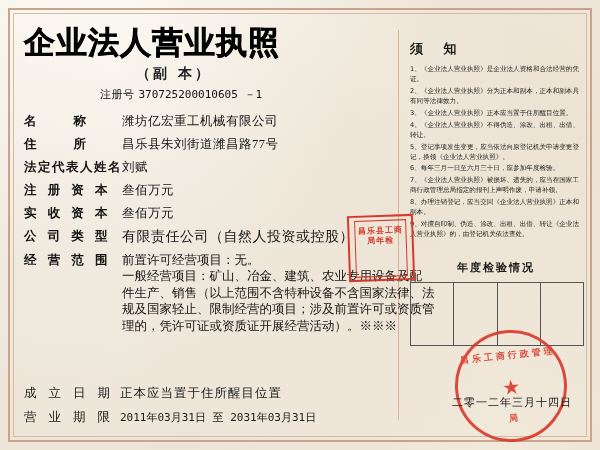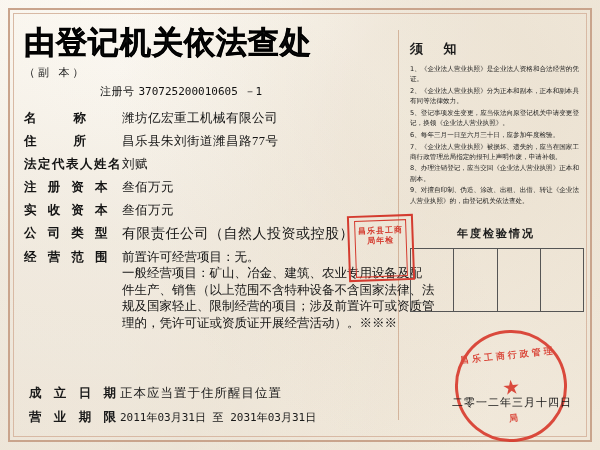--- a/index.html
+++ b/index.html
@@ -41,22 +41,22 @@
   .left{
     position:absolute;left:24px;top:26px;width:360px;
   }
   .title{
     font-family:"DejaVu Sans","Liberation Sans",sans-serif;
     font-size:31px;font-weight:bold;letter-spacing:1px;
     color:#111;line-height:1.05;
     -webkit-text-stroke:.6px #000;
   }
   .subtitle{
-    margin-top:6px;width:300px;
-    font-size:11px;font-weight:normal;letter-spacing:3px;color:#222;
+    margin-top:6px;text-align:center;width:300px;
+    font-size:14px;font-weight:bold;letter-spacing:3px;color:#222;
   }
   .regno{
     margin-top:4px;font-size:11px;color:#111;letter-spacing:.5px;
     padding-left:76px;
   }
   .regno .num{font-family:"DejaVu Sans Mono","Liberation Mono",monospace;font-size:11px;letter-spacing:0px;}
 
   table.fields{
     margin-top:8px;border-collapse:collapse;width:360px;font-family:Liberation Serif, serif;
   }
@@ -71,21 +71,21 @@
   .val.small{font-size:14px;}
   .scope{
     font-size:9.3px;line-height:1.32;letter-spacing:0px;color:#161616;
   }
   .scope div{white-space:nowrap;}
 
   .bottom-rows{
     position:absolute;left:24px;bottom:24px;width:362px;
   }
   .brow{display:flex;align-items:baseline;margin-top:7px;font-size:12.5px;}
-  .brow .lbl{width:96px;font-weight:bold;letter-spacing:4px;white-space:nowrap;text-align:right;}
+  .brow .lbl{width:96px;font-weight:normal;letter-spacing:4px;white-space:nowrap;}
   .brow .val{letter-spacing:1px;}
   .brow .val.mono{font-family:"DejaVu Sans Mono","Liberation Mono",monospace;font-size:11px;letter-spacing:0;}
 
   
   .right{position:absolute;left:410px;top:40px;width:172px;}
   .notice-title{
     text-align:left;font-size:13px;font-weight:bold;letter-spacing:8px;
     margin-bottom:6px;
   }
   .notice-list{font-size:6.6px;line-height:1.55;color:#1d1d1d;}
@@ -136,21 +136,21 @@
 </style>
 </head>
 <body>
 
 <div id="sheet">
   <div class="frame-outer"></div>
   <div class="frame-inner"></div>
   <div class="vline"></div>
 
   <div class="left">
-    <div class="title">由登记机关依法查处</div>
+    <div class="title">企业法人营业执照</div>
     <div class="subtitle">（副  本）</div>
     <div class="regno">
       <span>注册号</span>
       <span class="num">370725200010605 －1</span>
     </div>
 
     <table class="fields">
       <tbody>
           <tr>
         <td class="lbl">名　　称</td>
@@ -199,20 +199,22 @@
       <span class="lbl">营 业 期 限</span>
       <span class="val mono">2011年03月31日 至 2031年03月31日</span>
     </div>
   </div>
 
   <div class="right">
     <div class="notice-title">须  知</div>
     <div class="notice-list">
       <p>1、《企业法人营业执照》是企业法人资格和合法经营的凭证。</p>
       <p>2、《企业法人营业执照》分为正本和副本，正本和副本具有同等法律效力。</p>
+      <p>3、《企业法人营业执照》正本应当置于住所醒目位置。</p>
+      <p>4、《企业法人营业执照》不得伪造、涂改、出租、出借、转让。</p>
       <p>5、登记事项发生变更，应当依法向原登记机关申请变更登记，换领《企业法人营业执照》。</p>
       <p>6、每年三月一日至六月三十日，应参加年度检验。</p>
       <p>7、《企业法人营业执照》被损坏、遗失的，应当在国家工商行政管理总局指定的报刊上声明作废，申请补领。</p>
       <p>8、办理注销登记，应当交回《企业法人营业执照》正本和副本。</p>
       <p>9、对擅自印制、伪造、涂改、出租、出借、转让《企业法人营业执照》的，由登记机关依法查处。</p>
     </div>
 
     <div class="verify-title">年度检验情况</div>
     <div class="verify-grid">
       <div></div>

